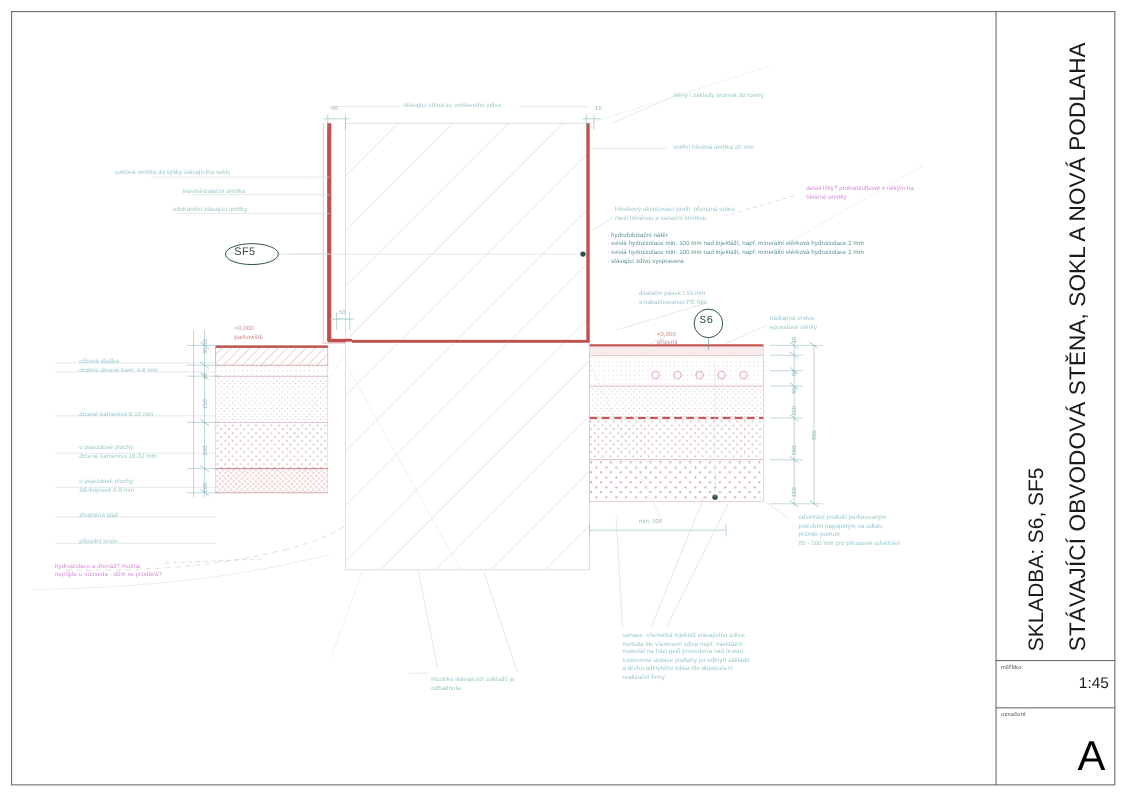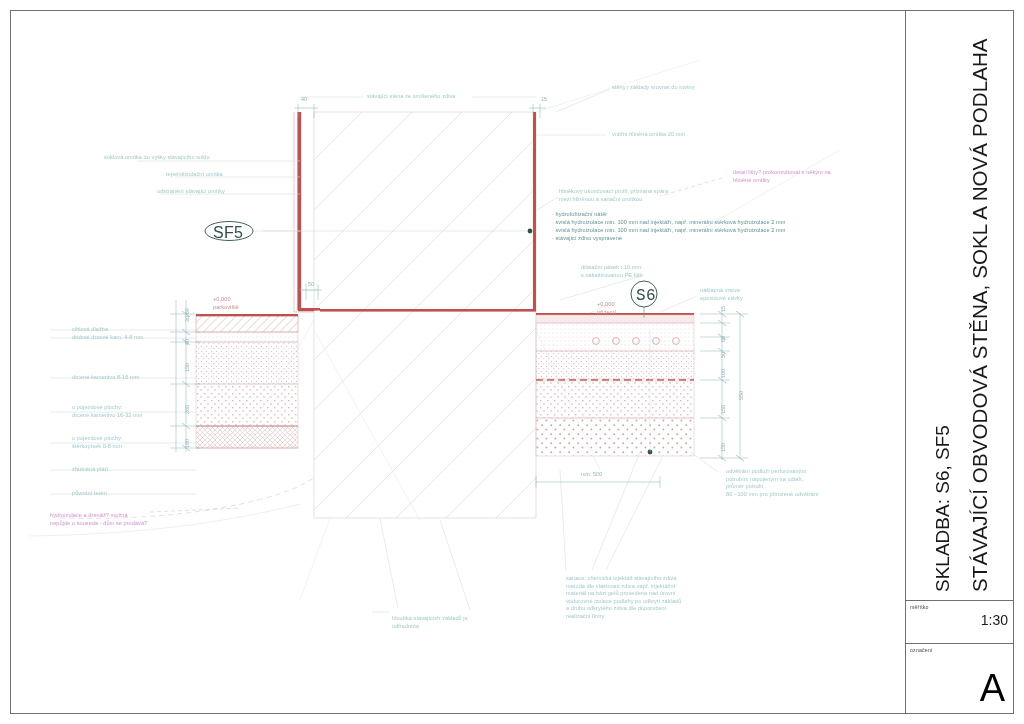--- a/index.html
+++ b/index.html
@@ -35,21 +35,21 @@
 
   
   .ann{position:absolute;white-space:pre;line-height:7.6px;letter-spacing:.05px;}
   .t-teal{color:#9ec9cc;font-size:5.6px;}
   .t-teal-d{color:#5f9396;font-size:5.6px;}
   .t-pink{color:#d58fd8;font-size:5.6px;}
   .t-dim{color:#8fb7bb;font-size:5.4px;}
   .t-red{color:#cc8d8d;font-size:5.6px;}
   .dim-v{position:absolute;transform-origin:0 0;transform:rotate(-90deg);
          color:#8fb7bb;font-size:5.4px;white-space:nowrap;}
-  .marker{position:absolute;font-size:16px;color:#2f4f4a;letter-spacing:.3px;}
+  .marker{position:absolute;font-size:10px;color:#2f4f4a;letter-spacing:.3px;}
 </style>
 </head>
 <body>
 
 <div id="sheet">
 
   <div id="canvas">
     <svg width="905" height="724">
       <defs>
         <pattern id="hatch45" width="9" height="9" patternTransform="rotate(45)" patternUnits="userSpaceOnUse">
@@ -365,16 +365,16 @@
 
   <div class="frame-outer"></div>
   <div class="frame-div"></div>
   <div class="tb-line tb-l1"></div>
   <div class="tb-line tb-l2"></div>
 
   <div class="vtitle" id="title-main">STÁVAJÍCÍ OBVODOVÁ STĚNA, SOKL A NOVÁ PODLAHA</div>
   <div class="vtitle" id="title-sub">SKLADBA: S6, SF5</div>
 
   <div class="tb-cap" id="cap-scale">měřítko</div>
-  <div id="scale-val">1:30</div>
+  <div id="scale-val">1:45</div>
   <div class="tb-cap" id="cap-mark">označení</div>
   <div id="mark-val">A</div>
 </div>
 
 </body></html>

